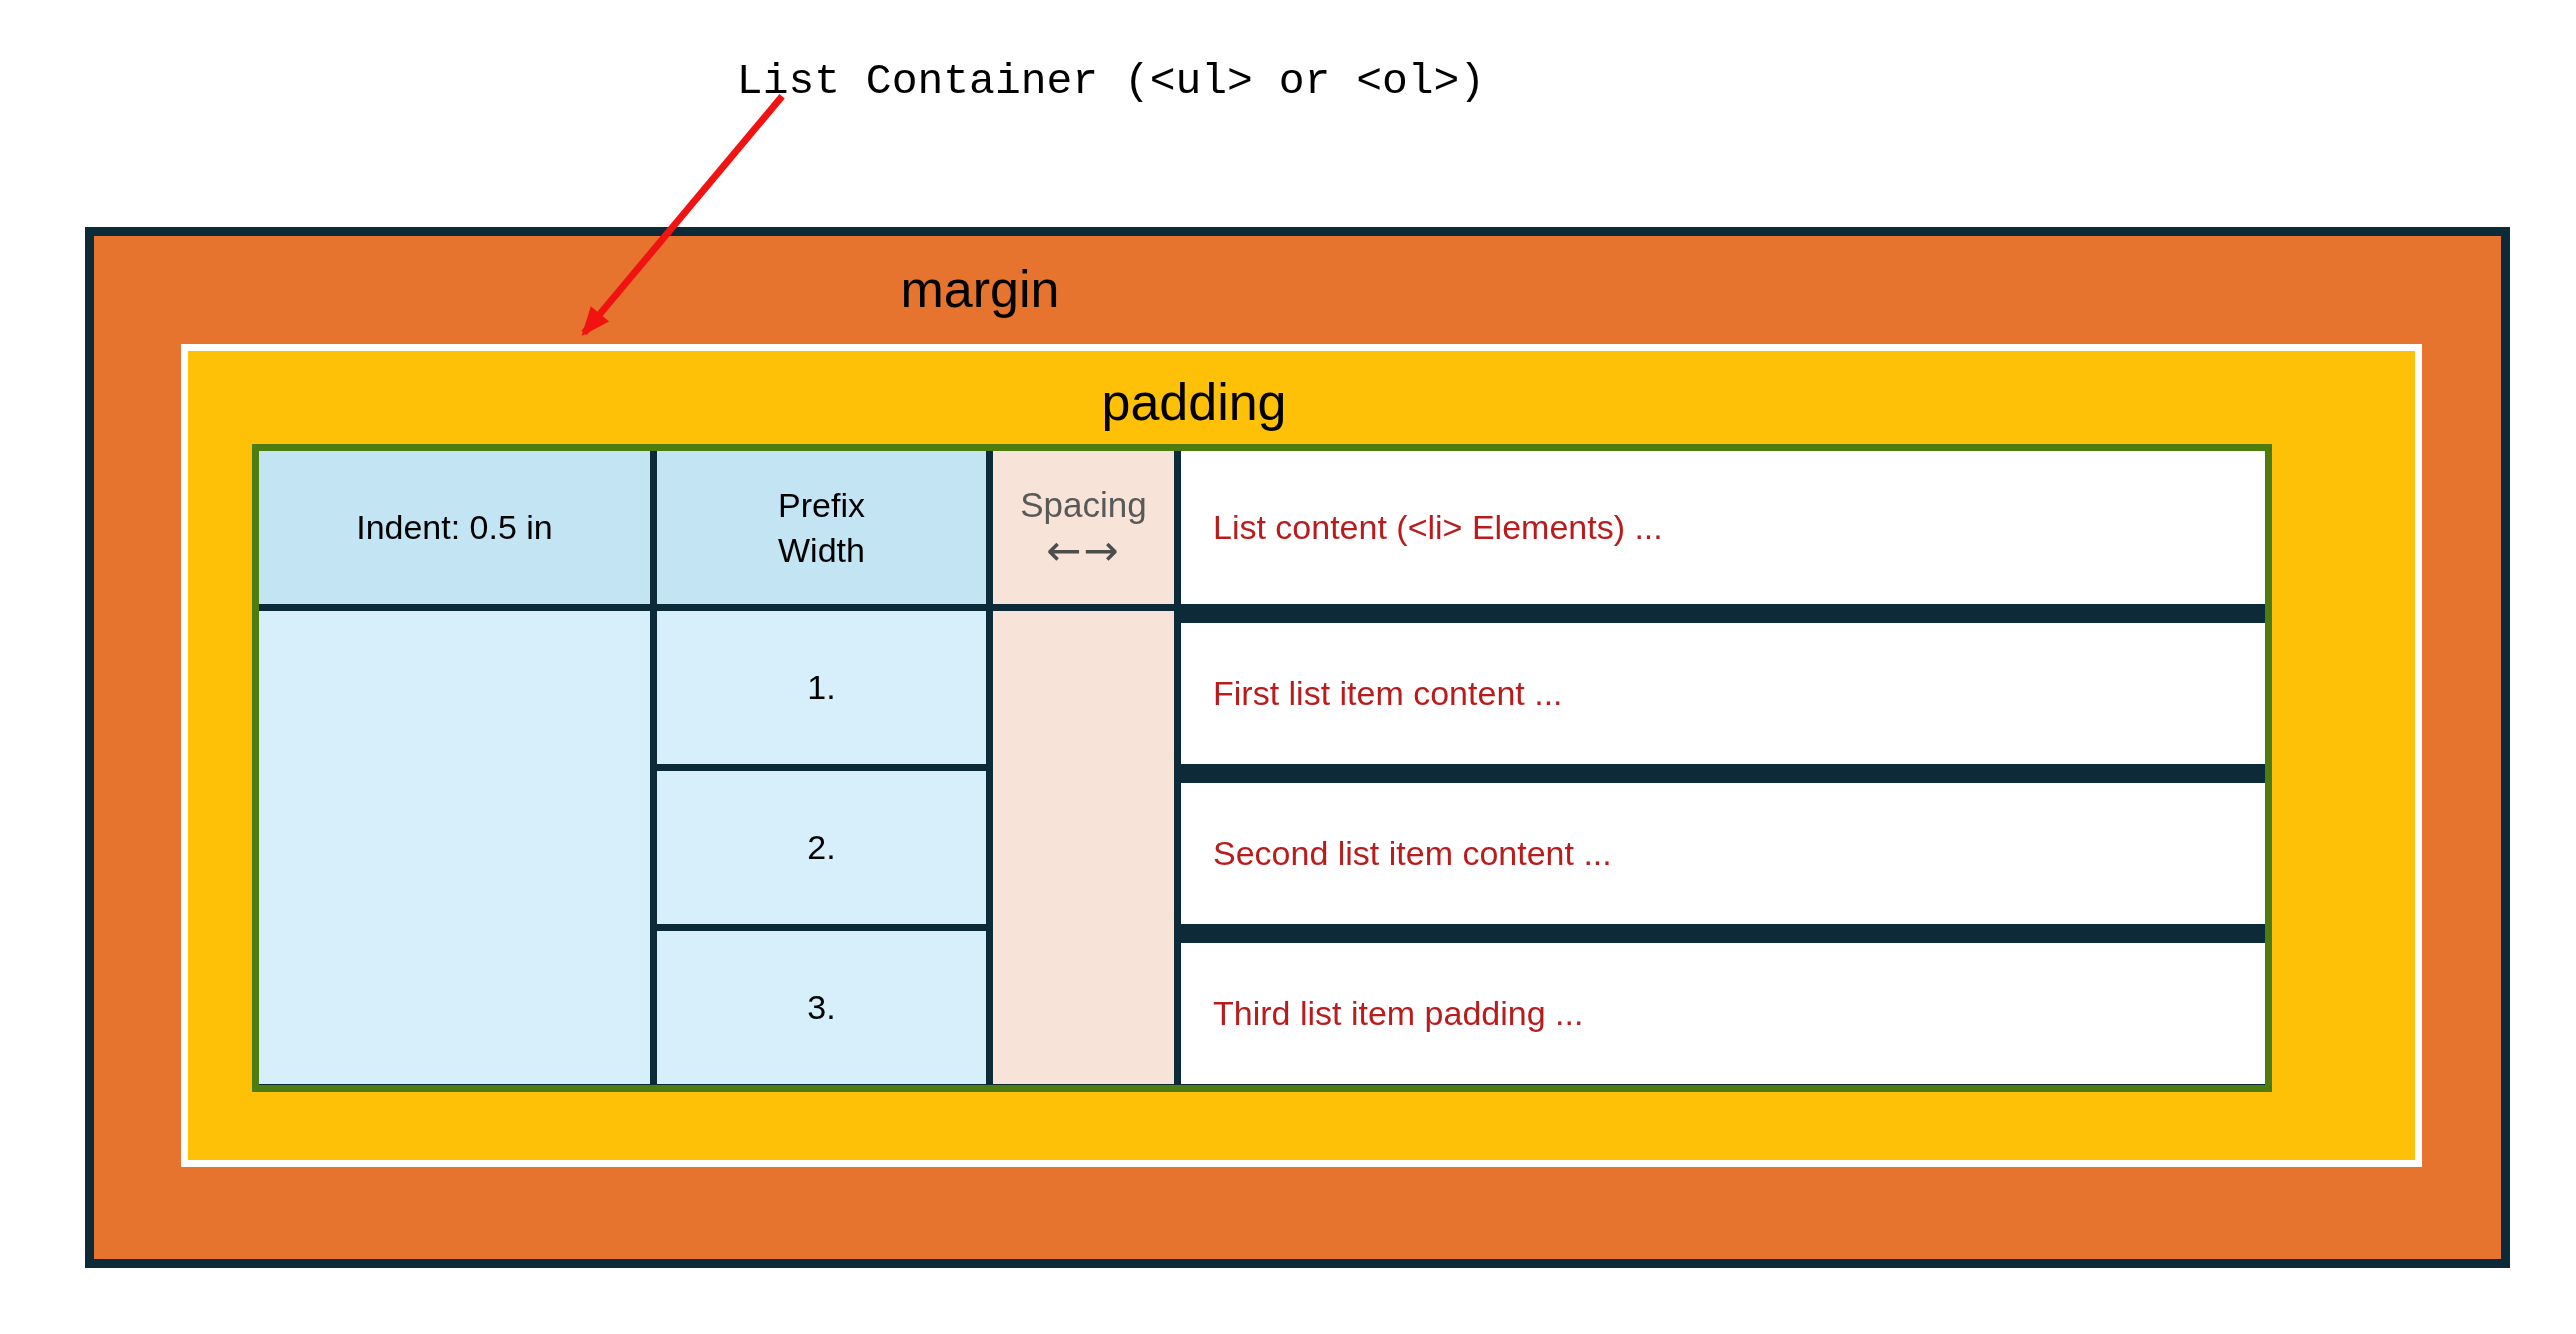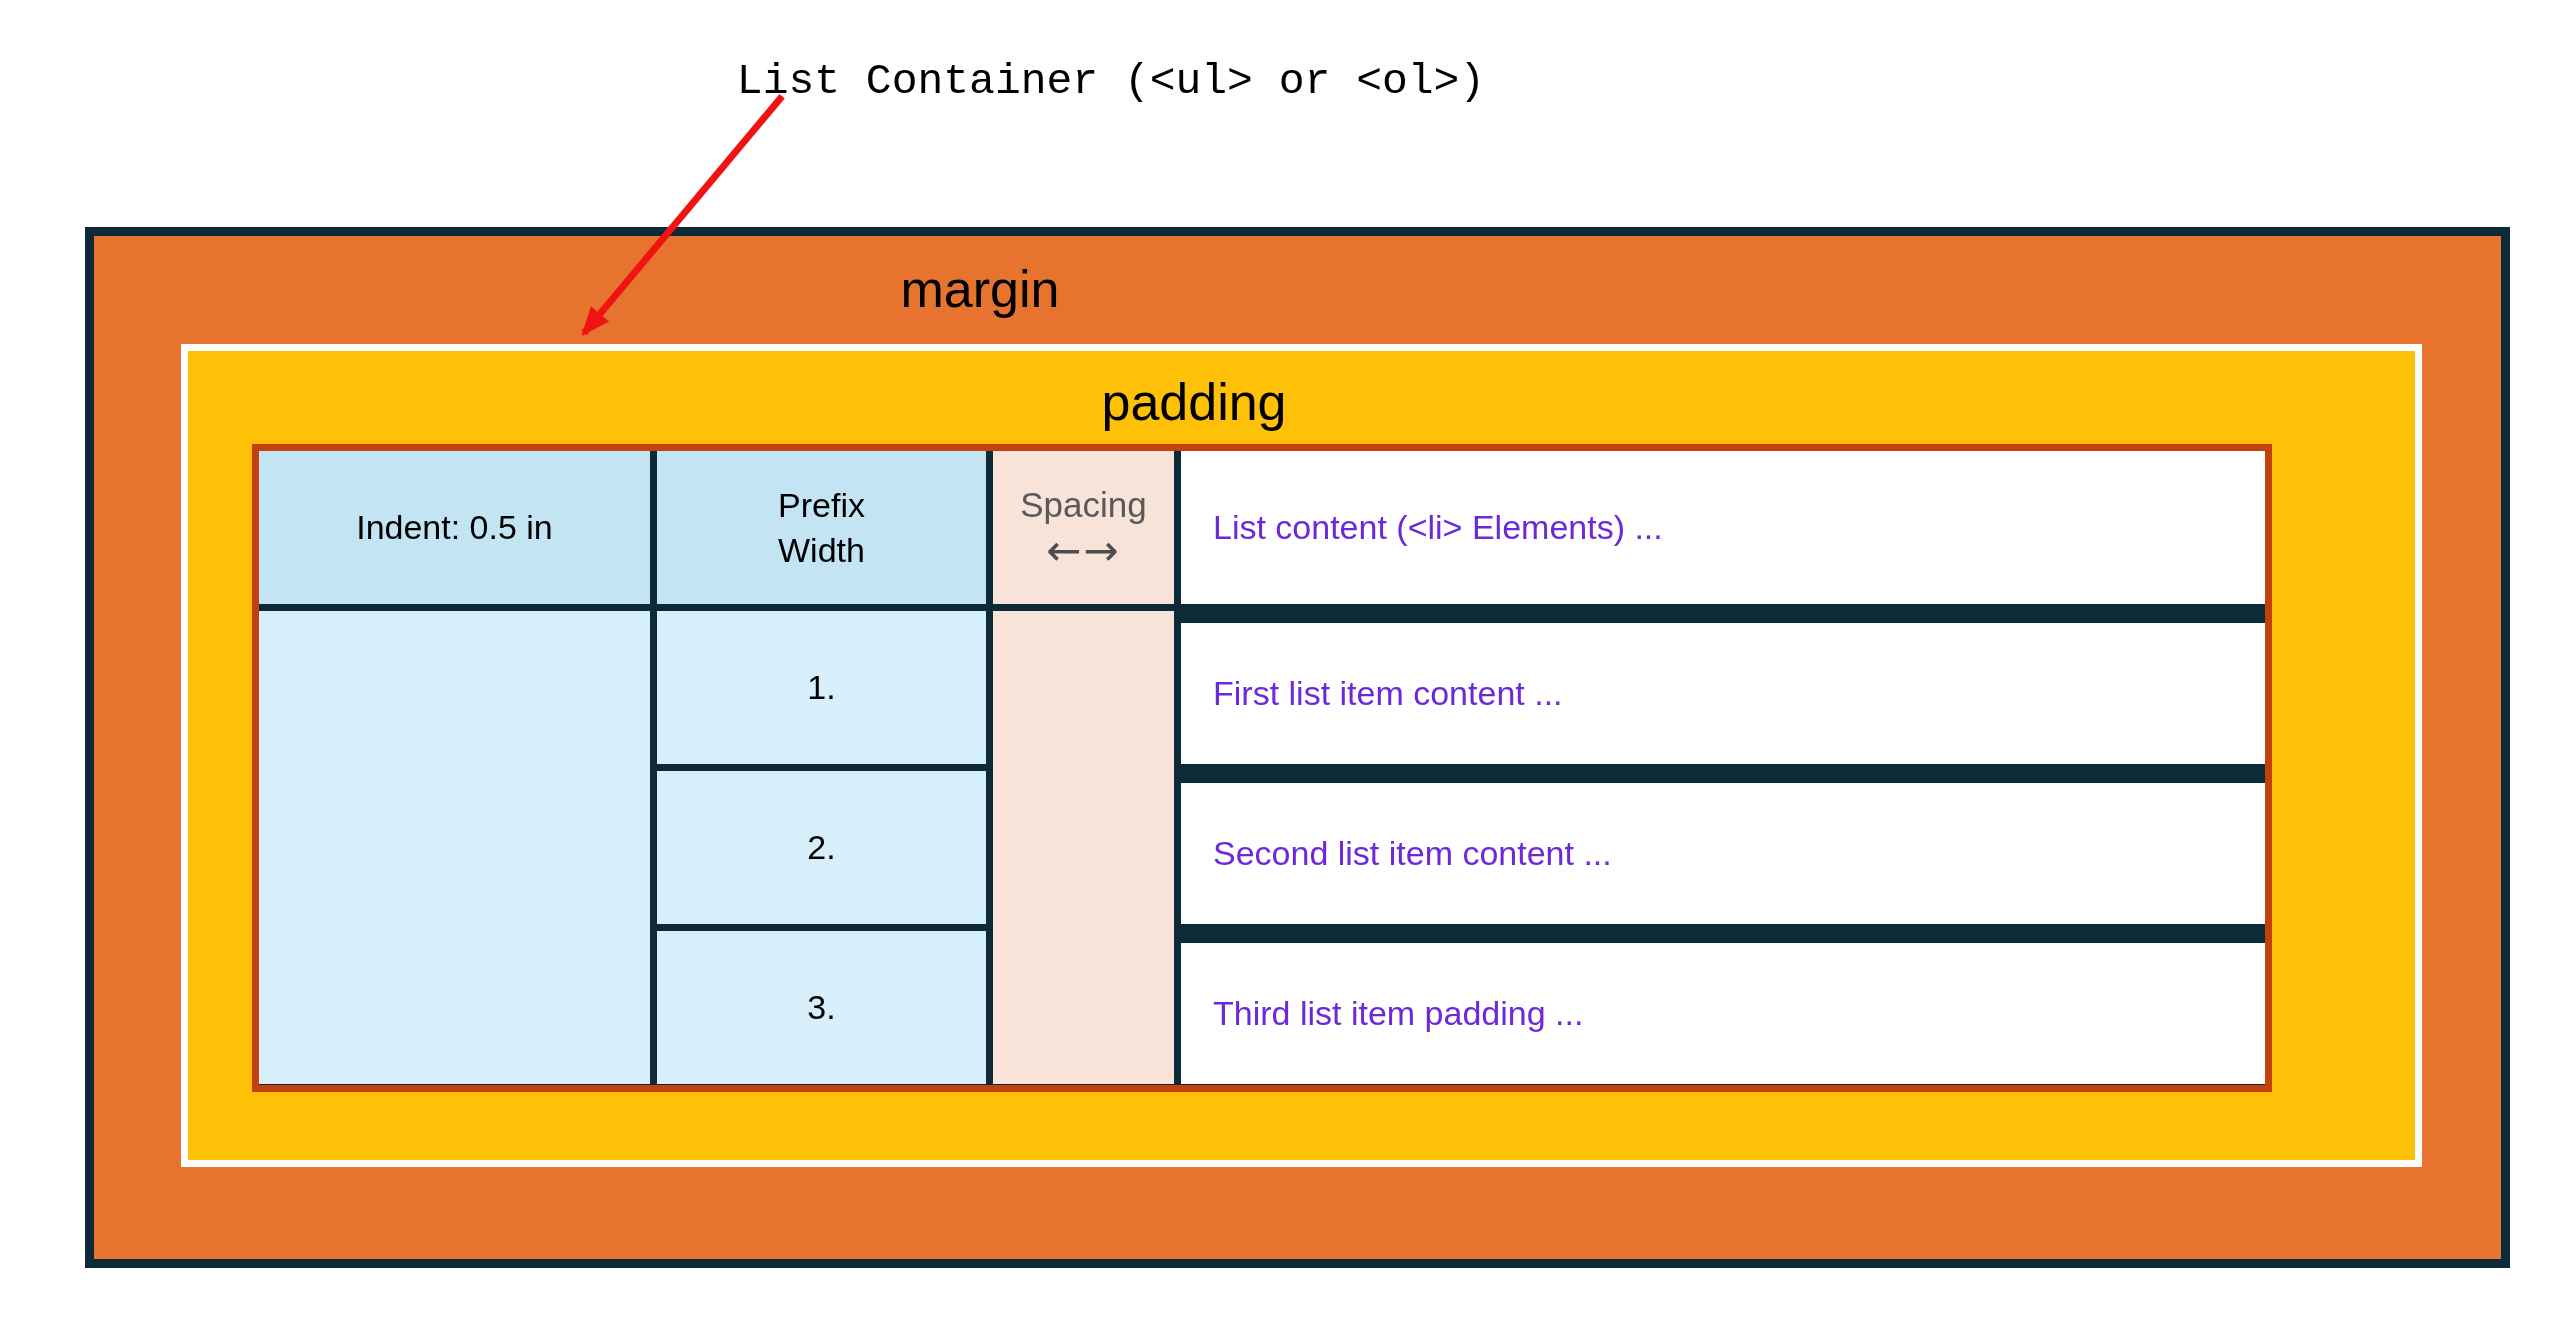--- a/index.html
+++ b/index.html
@@ -79,39 +79,39 @@
 
   
   .list-table {
     position: absolute;
     left: 252px;
     top: 444px;
     width: 2020px;
     height: 648px;
     box-sizing: border-box;
     background: #0D2A38;          
-    border: 7px solid #c2410c;
+    border: 7px solid #4d7c0f;
     display: grid;
     grid-template-columns: 391px 329px 181px 1084px;
     grid-template-rows: 153px 153px 153px 153px;
     gap: 7px;
   }
   .cell {
     display: flex;
     align-items: center;
     justify-content: center;
     font-size: 34px;
     color: #000000;
     text-align: center;
   }
   .blue-header  { background: #C3E4F2; }
   .blue-body    { background: #D6EFFA; }
   .peach        { background: #F8E3D8; }
   .white-cell   { background: #ffffff; }
-  .gray-text    { color: #6d28d9; }
+  .gray-text    { color: #b91c1c; }
 
   .h-indent   { grid-column: 1; grid-row: 1; }
   .h-prefix   { grid-column: 2; grid-row: 1; white-space: pre-line; line-height: 1.3; }
   .h-spacing  { grid-column: 3; grid-row: 1; flex-direction: column; }
   .h-content  { grid-column: 4; grid-row: 1; justify-content: flex-start; padding-left: 32px; text-align: left; }
 
   .b-indent   { grid-column: 1; grid-row: 2 / 5; }
   .b-spacing  { grid-column: 3; grid-row: 2 / 5; }
 
   .p-row1 { grid-column: 2; grid-row: 2; }

